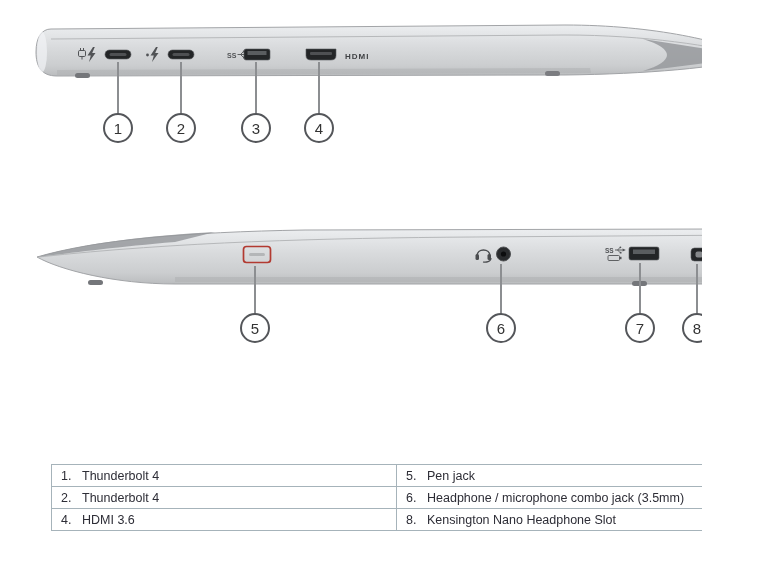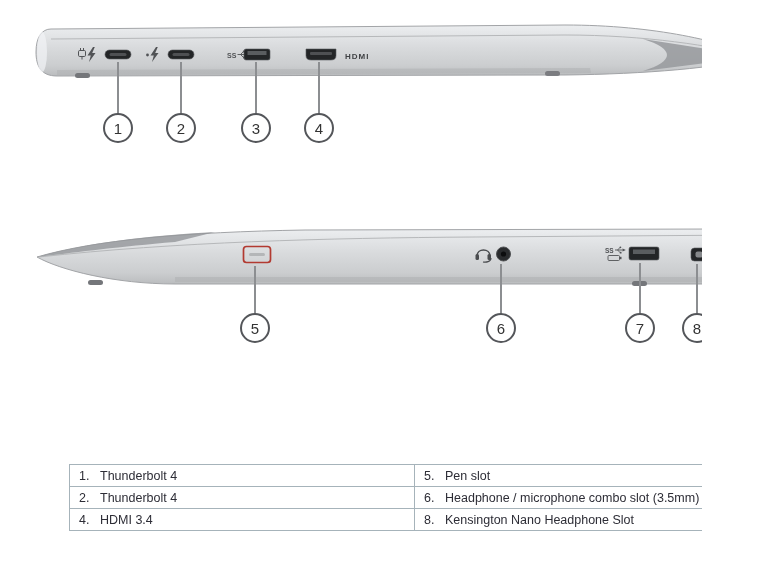--- a/index.html
+++ b/index.html
@@ -11,21 +11,21 @@
   svg { position: absolute; }
   svg text { font-family: "Liberation Sans", sans-serif; }
   .callout-line { position: absolute; width: 2px; background: #8c8e91; z-index: 1; }
   .callout {
     position: absolute; width: 26px; height: 26px;
     border: 2px solid #54565a; border-radius: 50%;
     background: #ffffff; display: flex; align-items: center; justify-content: center;
     font-size: 15px; color: #333333; z-index: 2;
   }
   table.legend {
-    position: absolute; left: 69px; top: 464px; width: 669px;
+    position: absolute; left: 51px; top: 464px; width: 669px;
     border-collapse: collapse; table-layout: fixed;
   }
   .legend td {
     border: 1px solid #a6b3ba; font-size: 12.5px; color: #2d2d36;
     padding: 3px 6px 3px 9px; height: 15px; white-space: nowrap; overflow: hidden;
   }
   .legend .num { display: inline-block; width: 21px; }
 </style>
 </head>
 <body>
@@ -161,34 +161,34 @@
     <colgroup>
         <col style="width:345px">
         <col style="width:324px">
       </colgroup>
     <tbody>
       <tr>
         <td>
           <span class="num">1.</span><span>Thunderbolt 4</span>
         </td>
         <td>
-          <span class="num">5.</span><span>Pen slot</span>
+          <span class="num">5.</span><span>Pen jack</span>
         </td>
       </tr>
       <tr>
         <td>
           <span class="num">2.</span><span>Thunderbolt 4</span>
         </td>
         <td>
-          <span class="num">6.</span><span>Headphone / microphone combo slot (3.5mm)</span>
+          <span class="num">6.</span><span>Headphone / microphone combo jack (3.5mm)</span>
         </td>
       </tr>
       <tr>
         <td>
-          <span class="num">4.</span><span>HDMI 3.4</span>
+          <span class="num">4.</span><span>HDMI 3.6</span>
         </td>
         <td>
           <span class="num">8.</span><span>Kensington Nano Headphone Slot</span>
         </td>
       </tr>
     </tbody>
   </table>
 
 </div>
 

